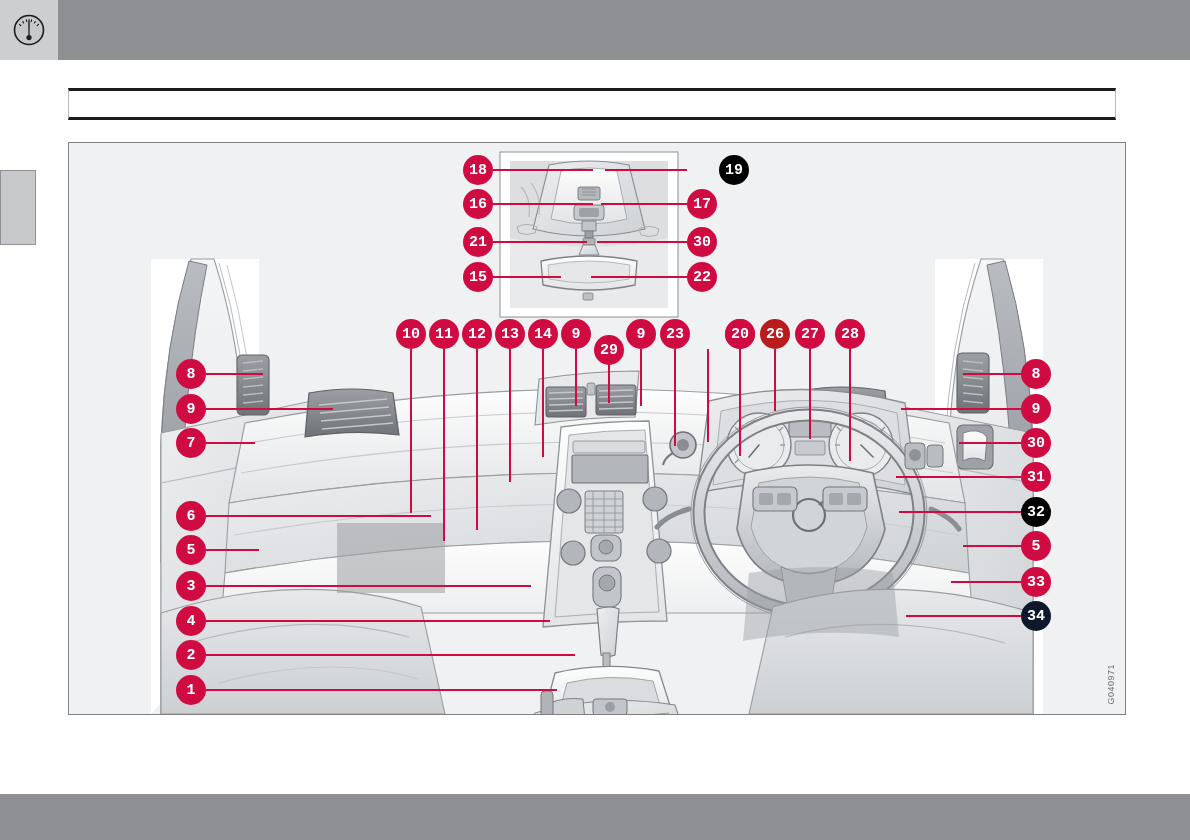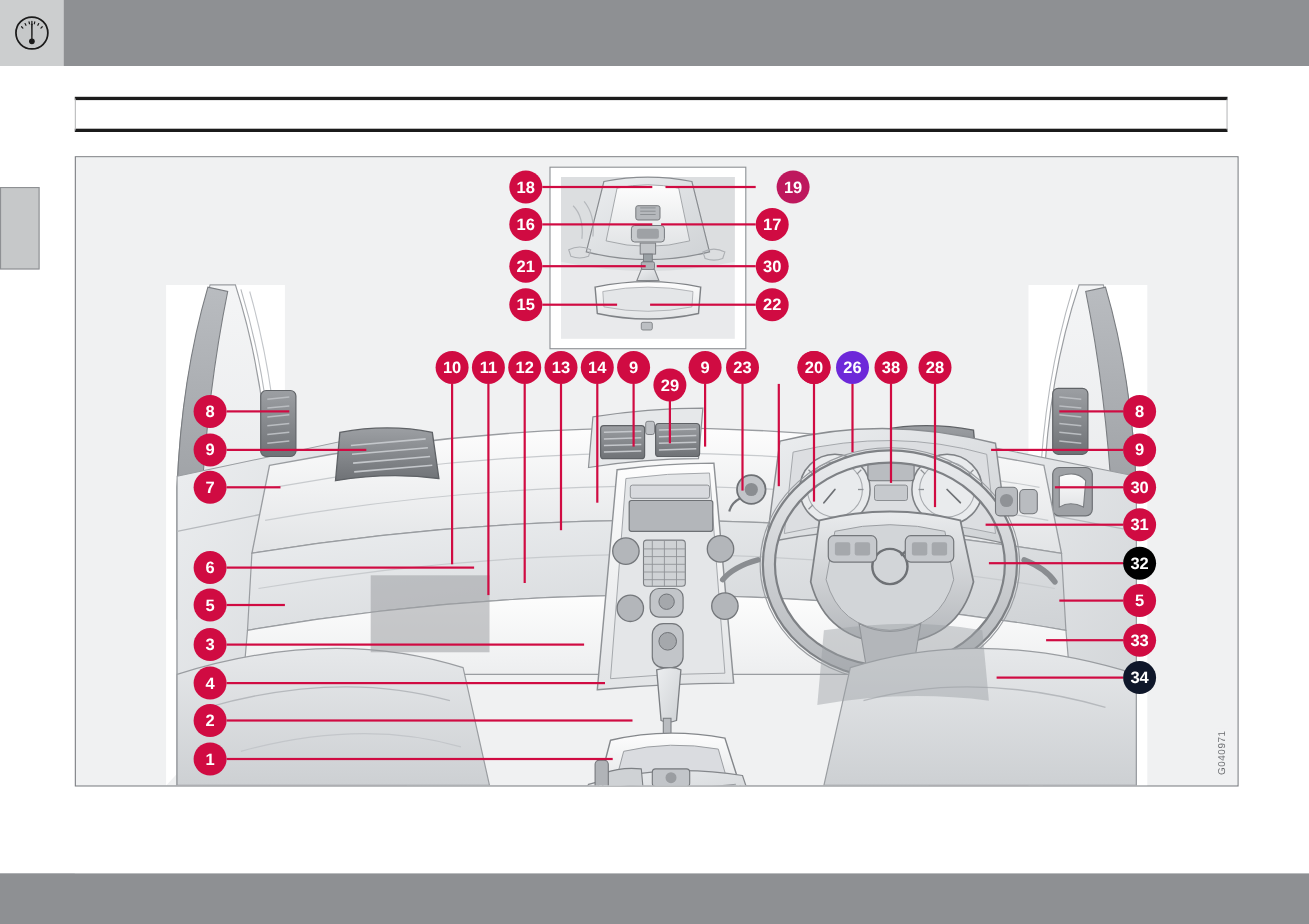--- a/index.html
+++ b/index.html
@@ -83,21 +83,21 @@
   }
 
   
   .callout{
     position:absolute;
     width:30px;height:30px;border-radius:50%;
     background:#d00b42;
     color:#ffffff;
     display:flex;align-items:center;justify-content:center;
     font-size:15px;font-weight:bold;
-    font-family:Liberation Sans, sans-serif;
+    font-family:Liberation Mono, monospace;
     box-sizing:border-box;
     z-index:6;
     line-height:1;
   }
   .leader{
     position:absolute;
     background:#d00b42;
     z-index:5;
   }
   .leader.h{height:2px;}
@@ -437,21 +437,21 @@
       <path d="M680 430 q80 -12 144 0 l6 64 q-78 -10 -156 4 z" fill="#9c9fa3" opacity=".45"></path>
     </g>
   </svg>
 
   <div id="image-code">G040971</div>
 
   <div id="callout-layer">
       <div class="leader h" style="left: 424px; top: 26px; width: 100px;"></div>
       <div class="callout" style="left: 394px; top: 12px; background: rgb(208, 11, 66);">18</div>
       <div class="leader h" style="left: 536px; top: 26px; width: 82px;"></div>
-      <div class="callout" style="left: 637px; top: 12px; background: #be185d; text-align: center;">19</div>
+      <div class="callout" style="left: 650px; top: 12px; background: #000000; text-align: center;">19</div>
       <div class="leader h" style="left: 424px; top: 60px; width: 100px;"></div>
       <div class="callout" style="left: 394px; top: 46px; background: rgb(208, 11, 66);">16</div>
       <div class="leader h" style="left: 532px; top: 60px; width: 86px;"></div>
       <div class="callout" style="left: 618px; top: 46px; background: rgb(208, 11, 66);">17</div>
       <div class="leader h" style="left: 424px; top: 98px; width: 94px;"></div>
       <div class="callout" style="left: 394px; top: 84px; background: rgb(208, 11, 66);">21</div>
       <div class="leader h" style="left: 528px; top: 98px; width: 90px;"></div>
       <div class="callout" style="left: 618px; top: 84px; background: rgb(208, 11, 66);">30</div>
       <div class="leader h" style="left: 424px; top: 133px; width: 68px;"></div>
       <div class="callout" style="left: 394px; top: 119px; background: rgb(208, 11, 66);">15</div>
@@ -473,23 +473,23 @@
       <div class="callout" style="left: 525px; top: 176px; background: rgb(208, 11, 66); margin-top: 16px;">29</div>
       <div class="leader v" style="left: 571px; top: 206px; height: 57px;"></div>
       <div class="callout" style="left: 557px; top: 176px; background: rgb(208, 11, 66);">9</div>
       <div class="leader v" style="left: 605px; top: 206px; height: 97px;"></div>
       <div class="callout" style="left: 591px; top: 176px; background: rgb(208, 11, 66);">23</div>
       <div class="leader v" style="left: 638px; top: 206px; height: 93px;"></div>
       <div class="callout" style="left: 624px; top: 176px; background: rgb(208, 11, 66); margin-left: 32px;">24</div>
       <div class="leader v" style="left: 670px; top: 206px; height: 107px;"></div>
       <div class="callout" style="left: 656px; top: 176px; background: rgb(208, 11, 66);">20</div>
       <div class="leader v" style="left: 705px; top: 206px; height: 62px;"></div>
-      <div class="callout" style="left: 691px; top: 176px; background: #6d28d9;">26</div>
+      <div class="callout" style="left: 691px; top: 176px; background: #b91c1c;">26</div>
       <div class="leader v" style="left: 740px; top: 206px; height: 90px;"></div>
-      <div class="callout" style="left: 726px; top: 176px; background: rgb(208, 11, 66);">38</div>
+      <div class="callout" style="left: 726px; top: 176px; background: rgb(208, 11, 66);">27</div>
       <div class="leader v" style="left: 780px; top: 206px; height: 112px;"></div>
       <div class="callout" style="left: 766px; top: 176px; background: rgb(208, 11, 66);">28</div>
       <div class="leader h" style="left: 137px; top: 230px; width: 57px;"></div>
       <div class="callout" style="left: 107px; top: 216px; background: rgb(208, 11, 66);">8</div>
       <div class="leader h" style="left: 137px; top: 265px; width: 127px;"></div>
       <div class="callout" style="left: 107px; top: 251px; background: rgb(208, 11, 66);">9</div>
       <div class="leader h" style="left: 137px; top: 299px; width: 49px;"></div>
       <div class="callout" style="left: 107px; top: 285px; background: rgb(208, 11, 66);">7</div>
       <div class="leader h" style="left: 137px; top: 372px; width: 225px;"></div>
       <div class="callout" style="left: 107px; top: 358px; background: rgb(208, 11, 66);">6</div>

